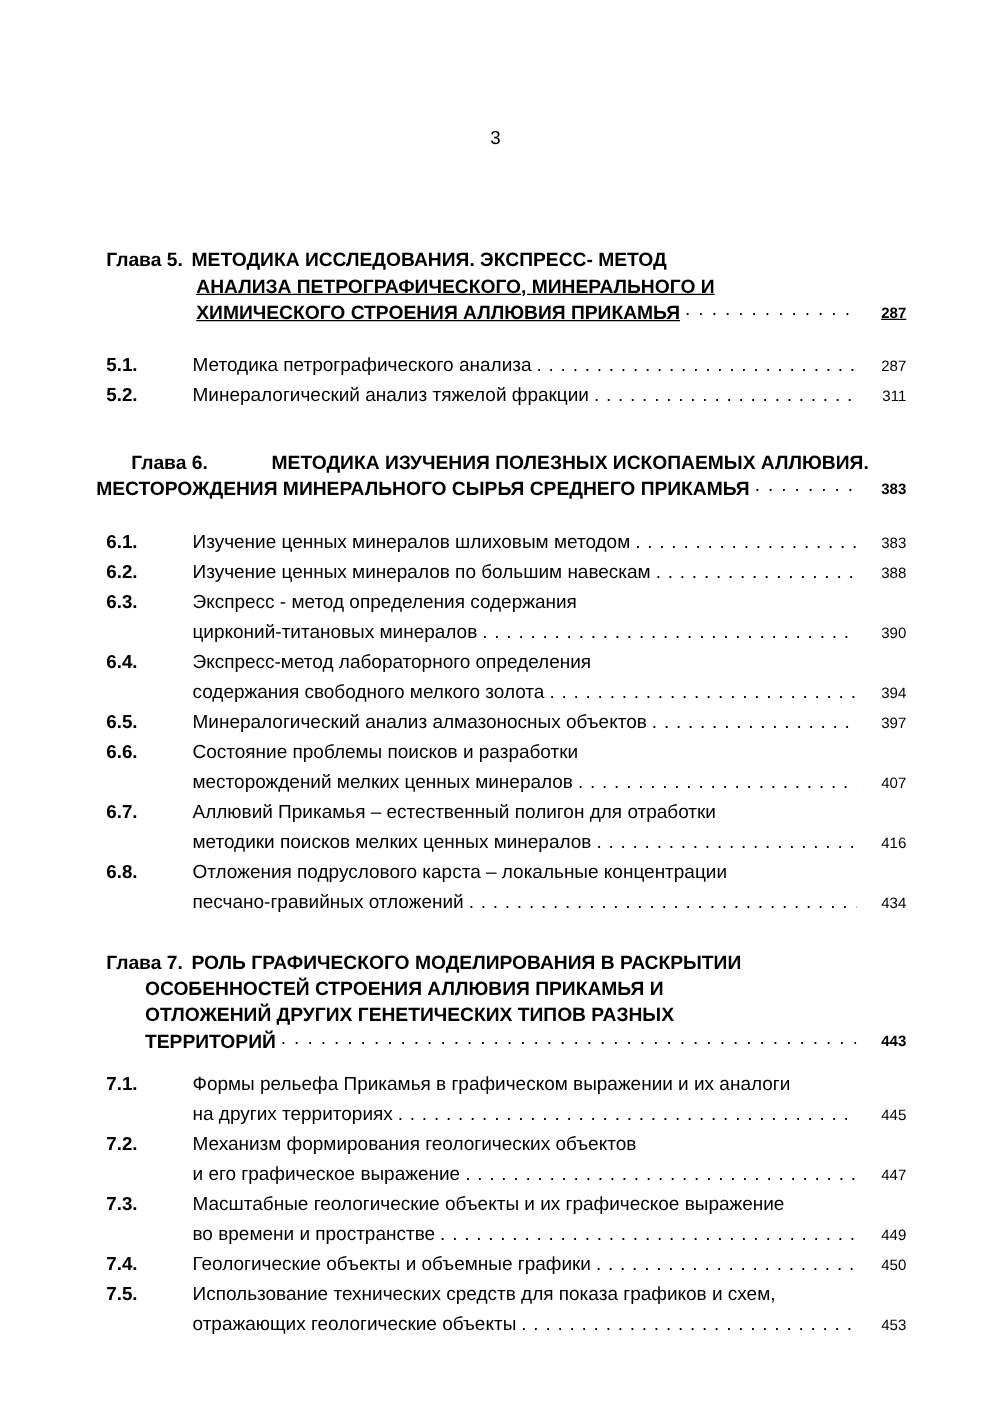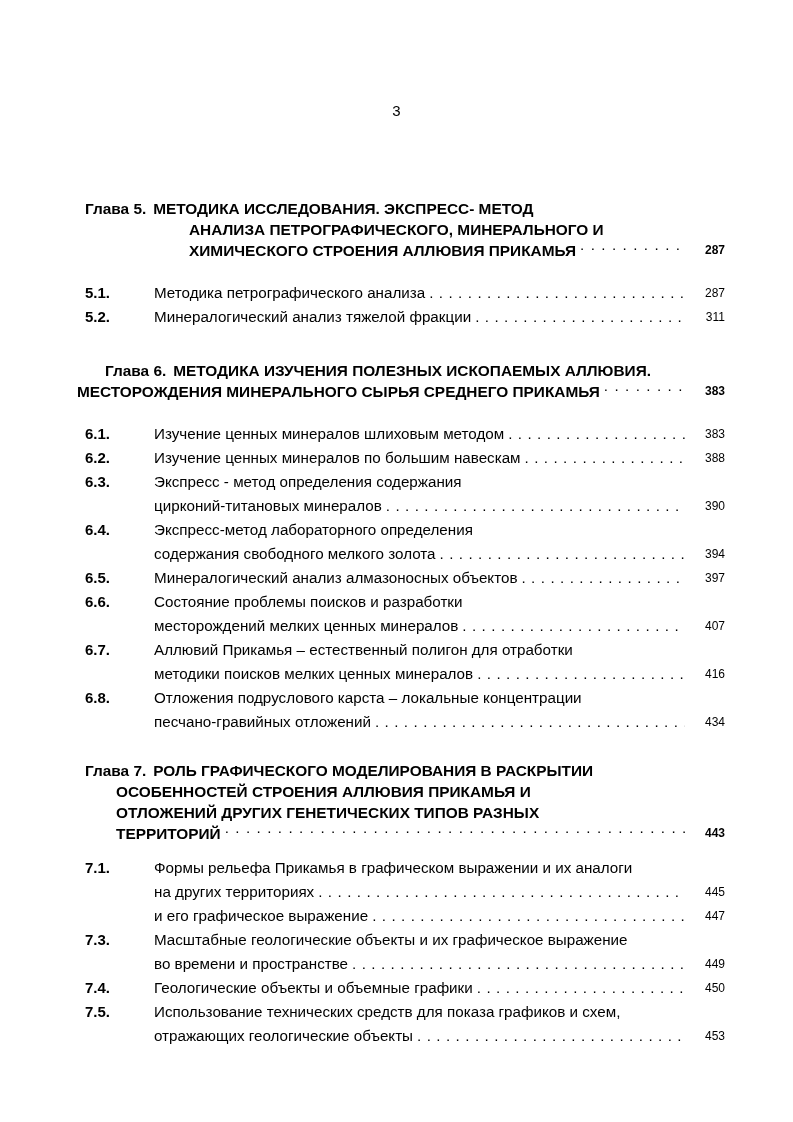--- a/index.html
+++ b/index.html
@@ -80,45 +80,45 @@
 
   
   .chapter {
     font-weight: bold;
     font-size: 15.4px;
     line-height: 21px;
     white-space: nowrap;
   }
   .chapter .chline {
     display: flex;
-    align-items: flex-start;
+    align-items: center;
   }
   .chapter .chlabel {
     flex: 0 0 auto;
     padding-right: 7px;
   }
   .chapter .chtitle {
     flex: 0 1 auto;
     padding-right: 4px;
   }
   .chapter .leader { height: 1em; }
   .chapter .leader::after {
     letter-spacing: 1.1px;
     font-weight: normal;
   }
   .chapter .pg {
     width: 40px;
     text-align: right;
     font-weight: bold;
   }
-  .ch-indent { margin-left: 104px; }
+  .ch-indent { margin-left: 72px; text-decoration: underline; }
 
   
   .ch6 { margin-left: -8px; }
-  .ch6 .lab-pad { padding-left: 28px; }
+  .ch6 .lab-pad { padding-left: 28px; gap: 44px; }
 
   
   .ch7-indent { margin-left: 31px; }
 
   .gap-sm  { height: 12px; }
   .gap-md  { height: 20px; }
   .gap-lg  { height: 26px; }
   .gap-xl  { height: 31px; }
 </style>
 </head>
@@ -289,20 +289,26 @@
       <span class="leader"></span>
       <span class="pg"></span>
     </div>
     <div class="row cont">
       <span class="num"></span>
       <span class="txt">на других территориях</span>
       <span class="leader"></span>
       <span class="pg">445</span>
     </div>
 
+    <div class="row noleader">
+      <span class="num">7.2.</span>
+      <span class="txt">Механизм формирования геологических объектов</span>
+      <span class="leader"></span>
+      <span class="pg"></span>
+    </div>
     <div class="row cont">
       <span class="num"></span>
       <span class="txt">и его графическое выражение</span>
       <span class="leader"></span>
       <span class="pg">447</span>
     </div>
 
     <div class="row noleader">
       <span class="num">7.3.</span>
       <span class="txt">Масштабные геологические объекты и их графическое выражение</span>

